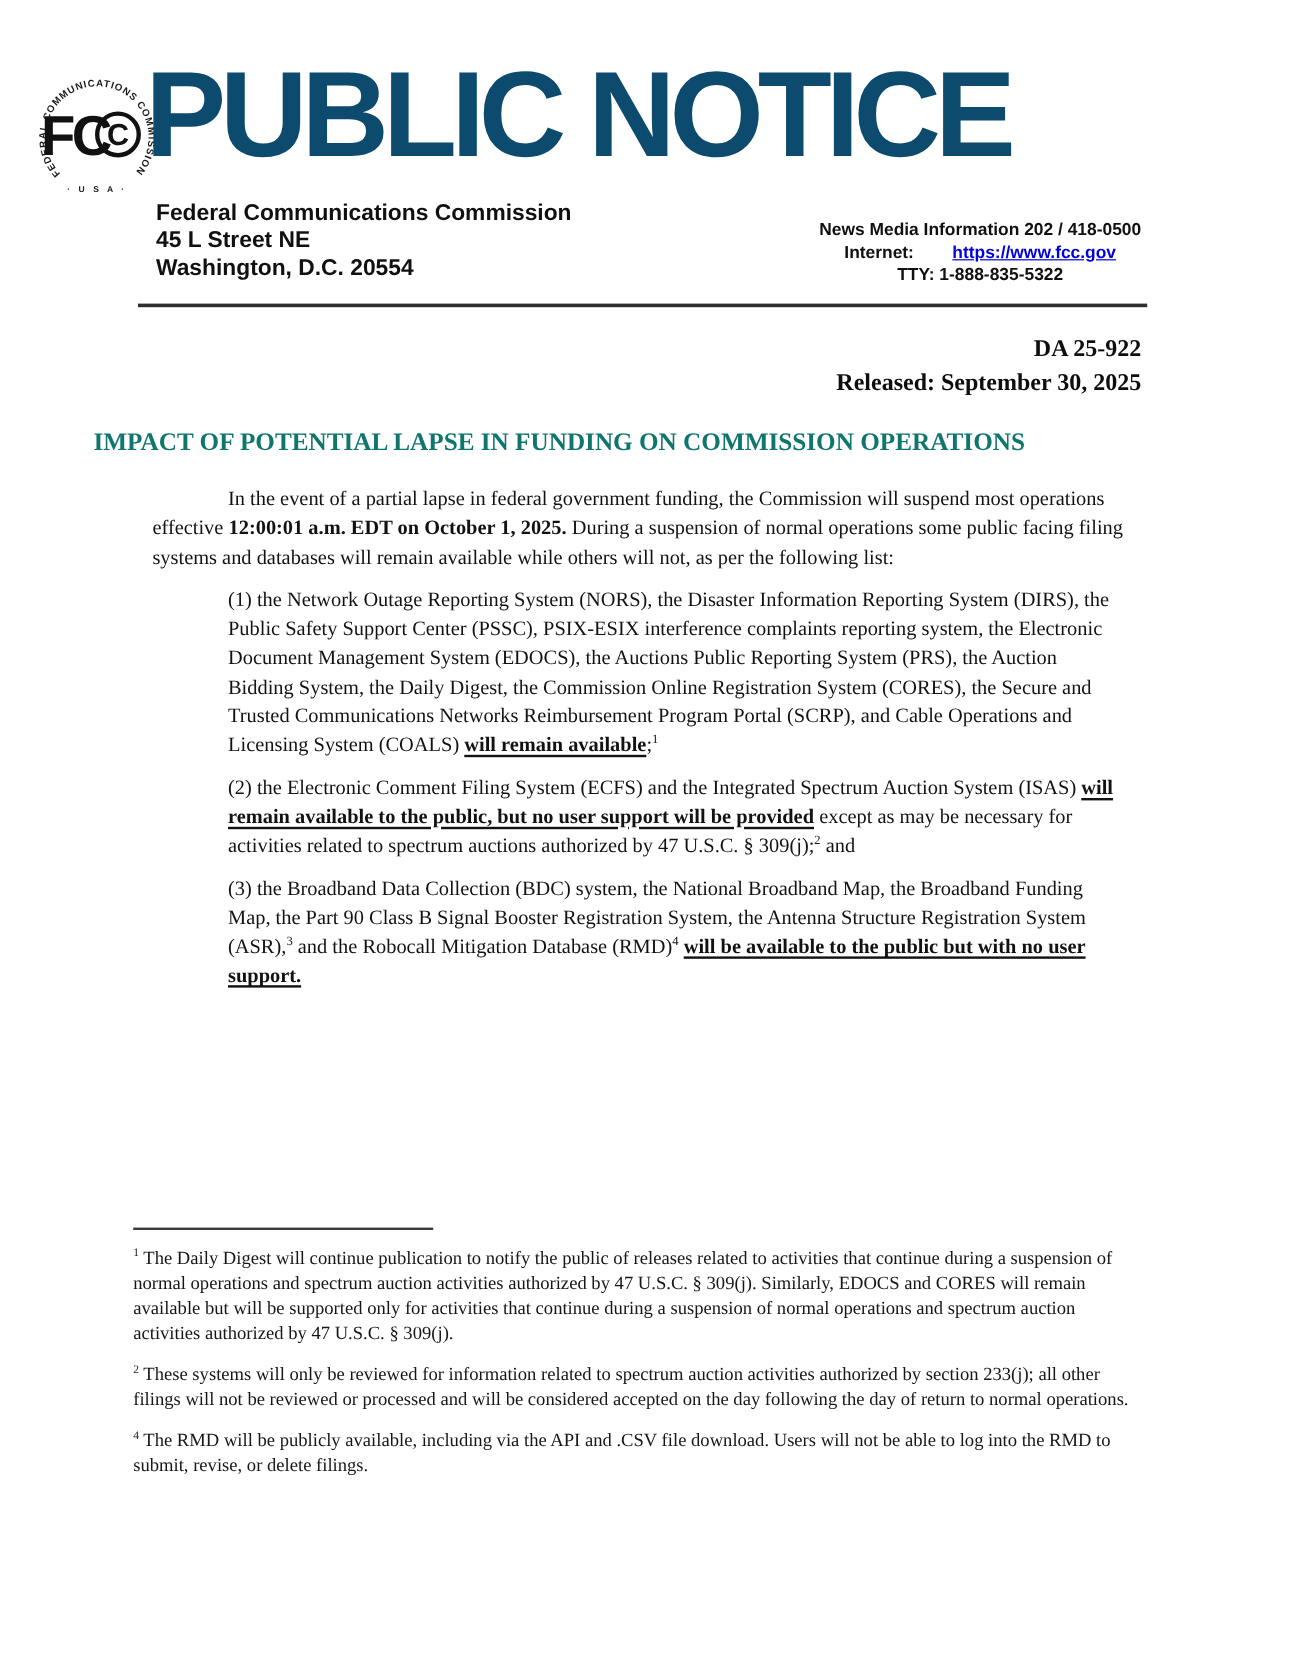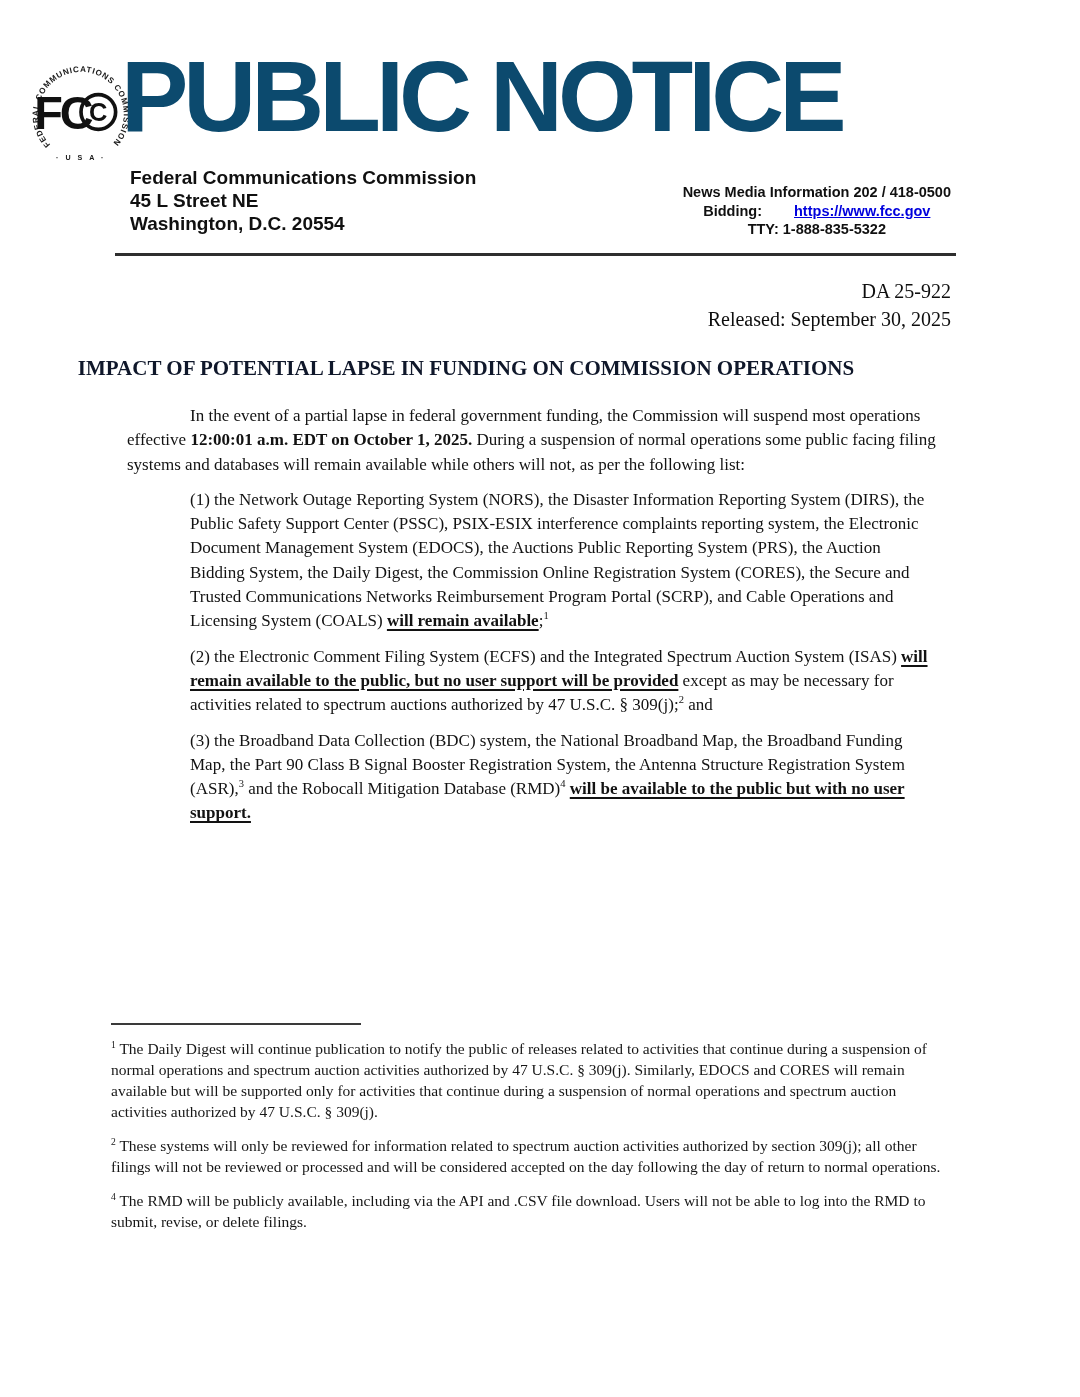--- a/index.html
+++ b/index.html
@@ -31,27 +31,27 @@
   }
   .contact a{color:#0000dd;text-decoration:underline;cursor:pointer;padding-left:28px;}
   .divider{
     position:absolute;left:115px;top:253px;width:841px;height:3px;
     background:#2e2e2e;
   }
   
   .meta{
     position:absolute;right:129px;top:277px;text-align:right;
     font-family:"Liberation Serif","DejaVu Serif",serif;
-    font-weight:normal;font-size:20px;line-height:28px;color:#0e0e0e;margin-left:12px;
+    font-weight:bold;font-size:20px;line-height:28px;color:#0e0e0e;margin-left:12px;
   }
   
   .doc-title{
     position:absolute;left:0;top:356px;width:932px;text-align:center;
     font-family:"Liberation Serif","DejaVu Serif",serif;
-    font-weight:bold;font-size:21px;color:#0f172a;
+    font-weight:bold;font-size:21px;color:#0f766e;
   }
   
   .content{
     position:absolute;left:127px;top:404px;width:824px;
     font-family:"Liberation Serif","DejaVu Serif",serif;
     font-size:17px;line-height:24.3px;color:#121212;
   }
   .content p{margin:0 0 11px 0;}
   .content .intro{text-indent:63px;}
   .content .item{margin-left:63px;margin-right:14px;}
@@ -88,21 +88,21 @@
   <div class="masthead">PUBLIC NOTICE</div>
 
   <div class="agency">
     <div>Federal Communications Commission</div>
     <div>45 L Street NE</div>
     <div>Washington, D.C. 20554</div>
   </div>
 
   <div class="contact">
     <div>News Media Information 202 / 418-0500</div>
-    <div><span>Bidding: </span><a>https://www.fcc.gov</a></div>
+    <div><span>Internet: </span><a>https://www.fcc.gov</a></div>
     <div>TTY: 1-888-835-5322</div>
   </div>
 
   <div class="divider"></div>
 
   <div class="meta">
     <div>DA 25-922</div>
     <div>Released: September 30, 2025</div>
   </div>
 
@@ -111,17 +111,17 @@
   <div class="content">
     <p class="intro"><span>In the event of a partial lapse in federal government funding, the Commission will suspend most operations effective </span><span class="b">12:00:01 a.m. EDT on October 1, 2025.</span><span>  During a suspension of normal operations some public facing filing systems and databases will remain available while others will not, as per the following list:</span></p>
     <p class="item"><span>(1) the Network Outage Reporting System (NORS), the Disaster Information Reporting System (DIRS), the Public Safety Support Center (PSSC), PSIX-ESIX interference complaints reporting system, the Electronic Document Management System (EDOCS), the Auctions Public Reporting System (PRS), the Auction Bidding System, the Daily Digest, the Commission Online Registration System (CORES), the Secure and Trusted Communications Networks Reimbursement Program Portal (SCRP), and Cable Operations and Licensing System (COALS) </span><span class="bu">will remain available</span><span>;</span><sup>1</sup></p>
     <p class="item"><span>(2) the Electronic Comment Filing System (ECFS) and the Integrated Spectrum Auction System (ISAS) </span><span class="bu">will remain available to the public, but no user support will be provided</span><span> except as may be necessary for activities related to spectrum auctions authorized by 47 U.S.C. § 309(j);</span><sup>2</sup><span> and</span></p>
     <p class="item"><span>(3) the Broadband Data Collection (BDC) system, the National Broadband Map, the Broadband Funding Map, the Part 90 Class B Signal Booster Registration System, the Antenna Structure Registration System (ASR),</span><sup>3</sup><span> and the Robocall Mitigation Database (RMD)</span><sup>4</sup><span> </span><span class="bu">will be available to the public but with no user support.</span></p>
   </div>
 
   <div class="footnotes">
     <div class="fn-rule"></div>
     <p><sup>1</sup> <span>The Daily Digest will continue publication to notify the public of releases related to activities that continue during a suspension of normal operations and spectrum auction activities authorized by 47 U.S.C. § 309(j).  Similarly, EDOCS and CORES will remain available but will be supported only for activities that continue during a suspension of normal operations and spectrum auction activities authorized by 47 U.S.C. § 309(j).</span></p>
-    <p><sup>2</sup> <span>These systems will only be reviewed for information related to spectrum auction activities authorized by section 309(j); all other filings will not be reviewed or processed and will be considered accepted on the day following the day of return to normal operations.</span></p>
+    <p><sup>2</sup> <span>These systems will only be reviewed for information related to spectrum auction activities authorized by section 233(j); all other filings will not be reviewed or processed and will be considered accepted on the day following the day of return to normal operations.</span></p>
     <p><sup>4</sup> <span>The RMD will be publicly available, including via the API and .CSV file download.  Users will not be able to log into the RMD to submit, revise, or delete filings.</span></p>
   </div>
 
 </div>
 
 </body></html>

